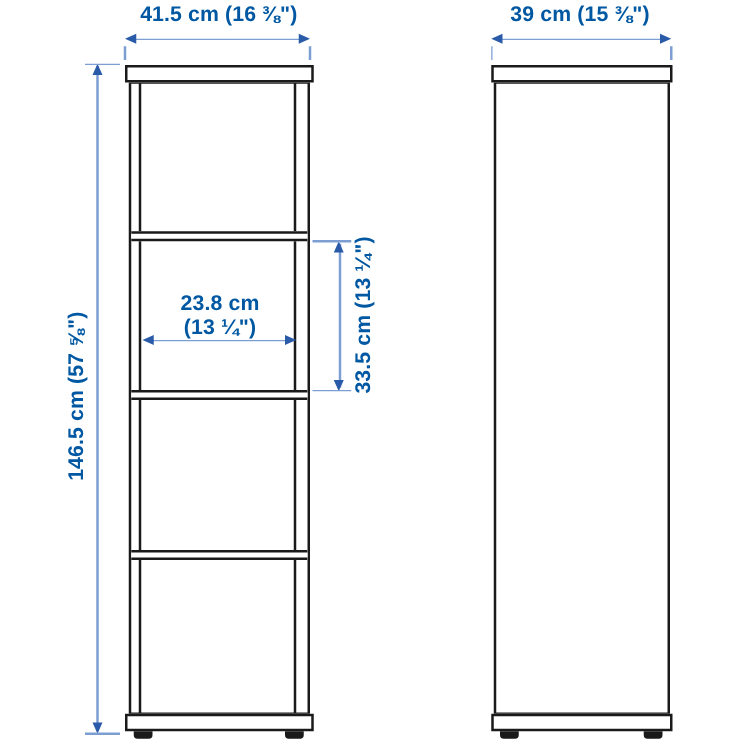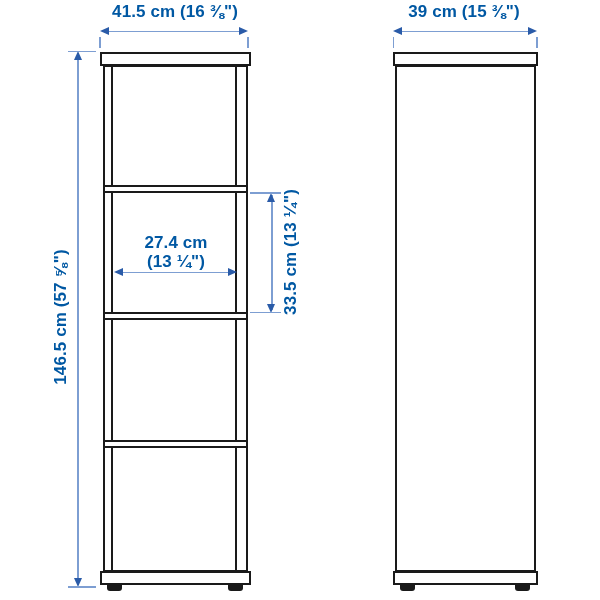--- a/index.html
+++ b/index.html
@@ -88,21 +88,21 @@
     <div class="dimlabel rot" style="left:61px;top:317px;">146.5 cm (57 ⅝")</div>
     <div class="dimline-v" style="left:77.25px;top:53px;height:531px;"></div>
     <div class="arr up" style="left:73.5px;top:51px;"></div>
     <div class="arr down" style="left:73.5px;top:578px;"></div>
     <div class="ext-h" style="left:68px;top:50.75px;width:28px;"></div>
     <div class="ext-h" style="left:68px;top:586.25px;width:28px;"></div>
   </div>
 
   <div>
     <div class="dimlabel two-line" style="left:176px;top:252px;">
-      <span>27.4 cm</span><br>
+      <span>23.8 cm</span><br>
       <span>(13 ¼")</span>
     </div>
     <div class="dimline-h" style="left:118px;top:271.5px;width:115px;"></div>
     <div class="arr left" style="left:114px;top:267.75px;"></div>
     <div class="arr right" style="left:228px;top:267.75px;"></div>
   </div>
 
   <div>
     <div class="dimlabel rot" style="left:291px;top:252px;">33.5 cm (13 ¼")</div>
     <div class="dimline-v" style="left:271px;top:195px;height:115px;"></div>

